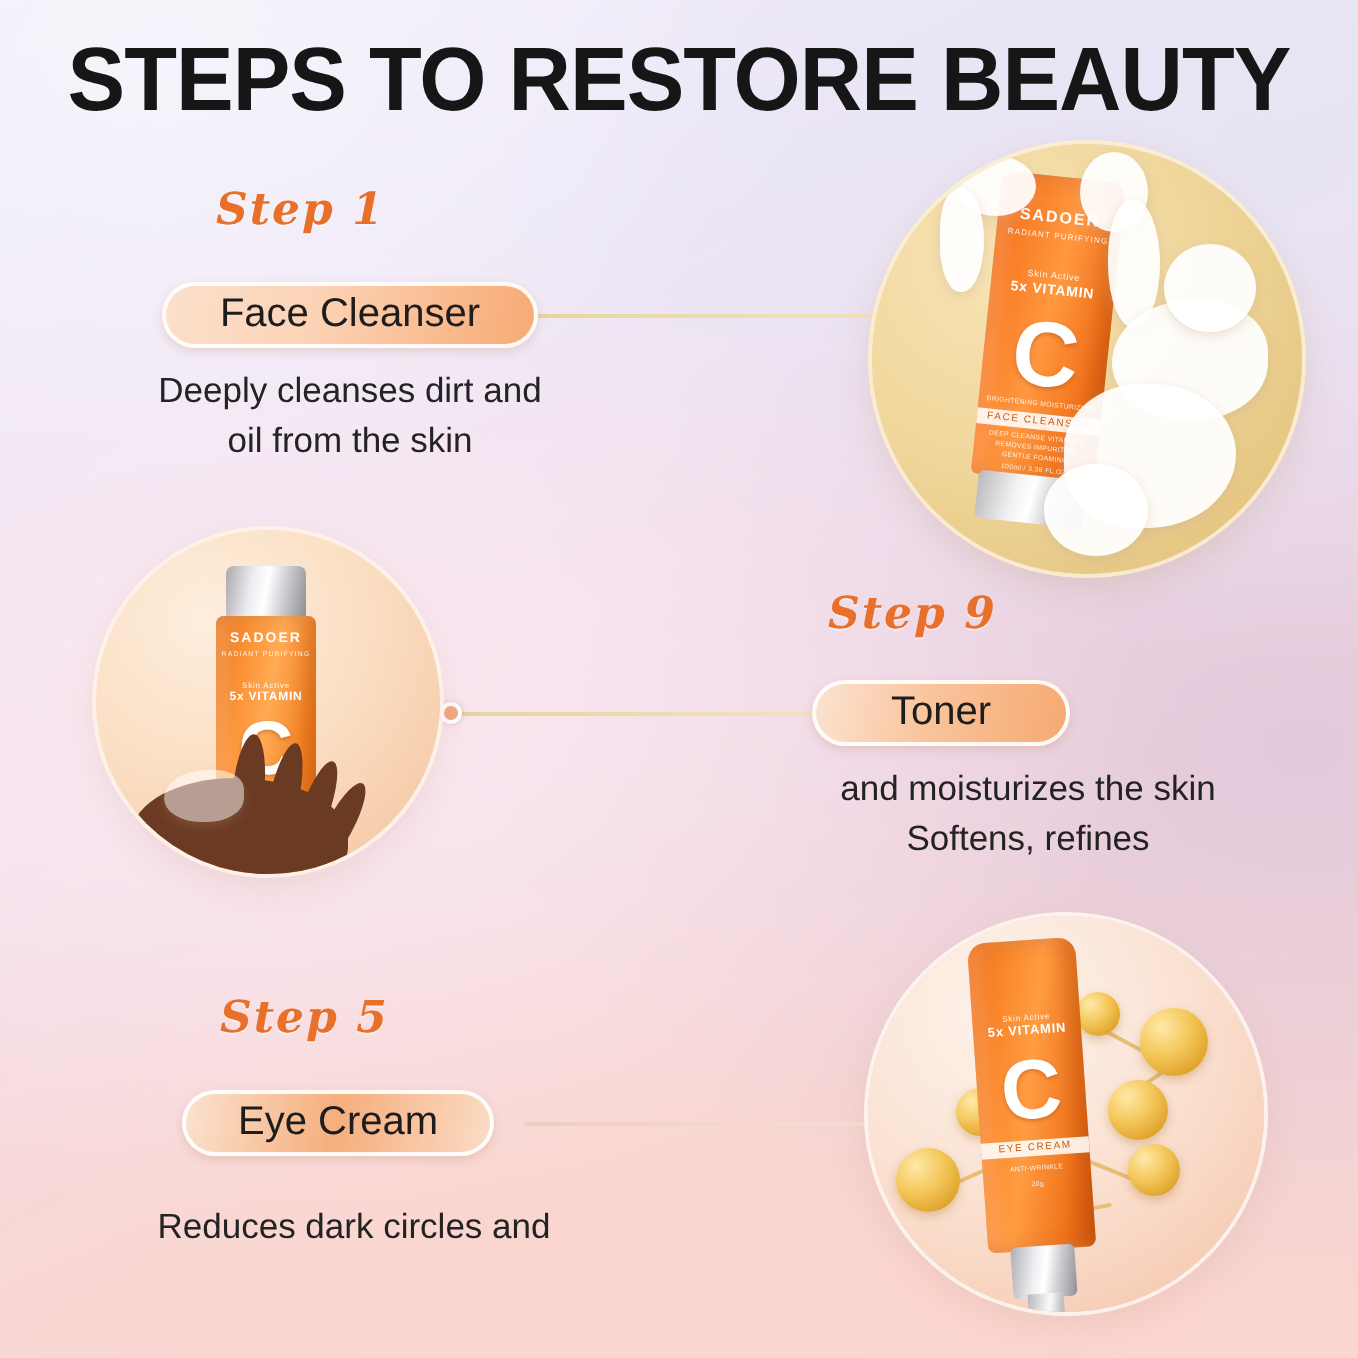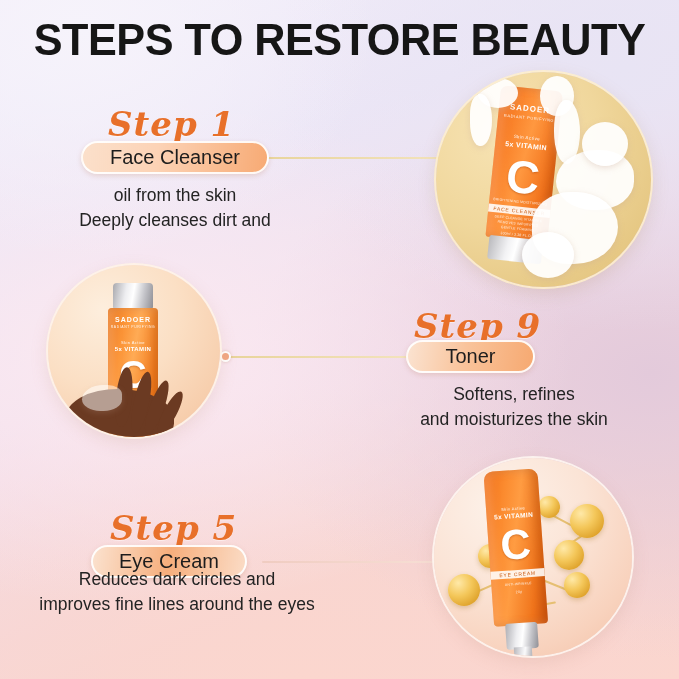--- a/index.html
+++ b/index.html
@@ -26,24 +26,23 @@
     font-weight:bold;font-size:45px;letter-spacing:-0.5px;
     color:#161616;white-space:nowrap;
     transform:scaleX(0.96);transform-origin:50% 50%;
   }
 
   
   .stepword{
     position:absolute;
     font-family:"DejaVu Serif", serif;
     font-style:italic;font-weight:bold;
-    font-size:34px;letter-spacing:1px;
+    font-size:22px;letter-spacing:1px;
     color:#e8702a;white-space:nowrap;
     text-shadow:0 1px 0 rgba(255,255,255,.45);
-    margin-top:12px;
   }
 
   
   .pill{
     position:absolute;height:33px;border-radius:17px;
     display:flex;align-items:center;justify-content:center;
     font-size:20px;color:#1d1d1d;white-space:nowrap;
     border:2px solid rgba(255,255,255,.92);
     box-shadow:0 2px 5px rgba(190,130,100,.25);
     padding:0 22px;box-sizing:border-box;
@@ -172,22 +171,22 @@
   <div class="line" style="left:258px;top:157px;width:190px;"></div>
   <div class="dot" style="left:440px;top:152px;"></div>
 
   <div class="stepword" style="left:108px;top:92px;">Step 1</div>
 
   <div class="pill pill-1" style="left:81px;top:141px;width:188px;">
     <span>Face Cleanser</span>
   </div>
 
   <div class="desc" style="left:44px;top:183px;width:262px;">
+    <div>Deeply cleanses dirt and</div>
     <div>oil from the skin</div>
-    <div>Deeply cleanses dirt and</div>
   </div>
 
   <div class="circle circ1" style="left:436px;top:72px;width:215px;height:215px;">
     <div class="tube-cleanser">
       <div class="body">
         <div class="lbl lbl-brand" style="top:16px;">SADOER</div>
         <div class="lbl lbl-sub" style="top:27px;">RADIANT PURIFYING</div>
         <div class="lbl lbl-active" style="top:47px;">Skin Active</div>
         <div class="lbl lbl-vit" style="top:54px;">5x VITAMIN</div>
         <div class="lbl lbl-c" style="top:66px;">C</div>
@@ -214,22 +213,22 @@
   <div class="line" style="left:228px;top:356px;width:182px;"></div>
   <div class="dot" style="left:220px;top:351px;"></div>
 
   <div class="stepword" style="left:414px;top:294px;">Step 9</div>
 
   <div class="pill pill-2" style="left:406px;top:340px;width:129px;">
     <span>Toner</span>
   </div>
 
   <div class="desc" style="left:369px;top:382px;width:290px;">
+    <div>and moisturizes the skin</div>
     <div>Softens, refines</div>
-    <div>and moisturizes the skin</div>
   </div>
 
   <div class="circle circ2" style="left:48px;top:265px;width:172px;height:172px;">
     <div class="bottle-toner">
       <div class="cap"></div>
       <div class="body">
         <div class="lbl lbl-brand" style="top:8px;font-size:7px;">SADOER</div>
         <div class="lbl lbl-sub" style="top:17px;font-size:3.4px;">RADIANT PURIFYING</div>
         <div class="lbl lbl-active" style="top:32px;font-size:4px;">Skin Active</div>
         <div class="lbl lbl-vit" style="top:38px;font-size:6px;">5x VITAMIN</div>
@@ -250,23 +249,22 @@
 
   <div class="line pinkish" style="left:262px;top:561px;width:186px;"></div>
   <div class="dot" style="left:440px;top:556px;"></div>
 
   <div class="stepword" style="left:110px;top:496px;">Step 5</div>
 
   <div class="pill pill-3" style="left:91px;top:545px;width:156px;">
     <span>Eye Cream</span>
   </div>
 
-  <div class="desc" style="left:12px;top:567px;width:330px;">
+  <div class="desc" style="left:12px;top:601px;width:330px;">
     <div>Reduces dark circles and</div>
-    <div>improves fine lines around the eyes</div>
   </div>
 
   <div class="circle circ3" style="left:434px;top:458px;width:198px;height:198px;">
 
     <div class="bond" style="left:112px;top:62px;width:34px;transform:rotate(28deg);"></div>
     <div class="bond" style="left:124px;top:82px;width:32px;transform:rotate(-34deg);"></div>
     <div class="bond" style="left:58px;top:100px;width:36px;transform:rotate(-18deg);"></div>
     <div class="bond" style="left:34px;top:128px;width:40px;transform:rotate(-24deg);"></div>
     <div class="bond" style="left:104px;top:126px;width:34px;transform:rotate(22deg);"></div>
     <div class="bond" style="left:92px;top:146px;width:30px;transform:rotate(-10deg);"></div>

